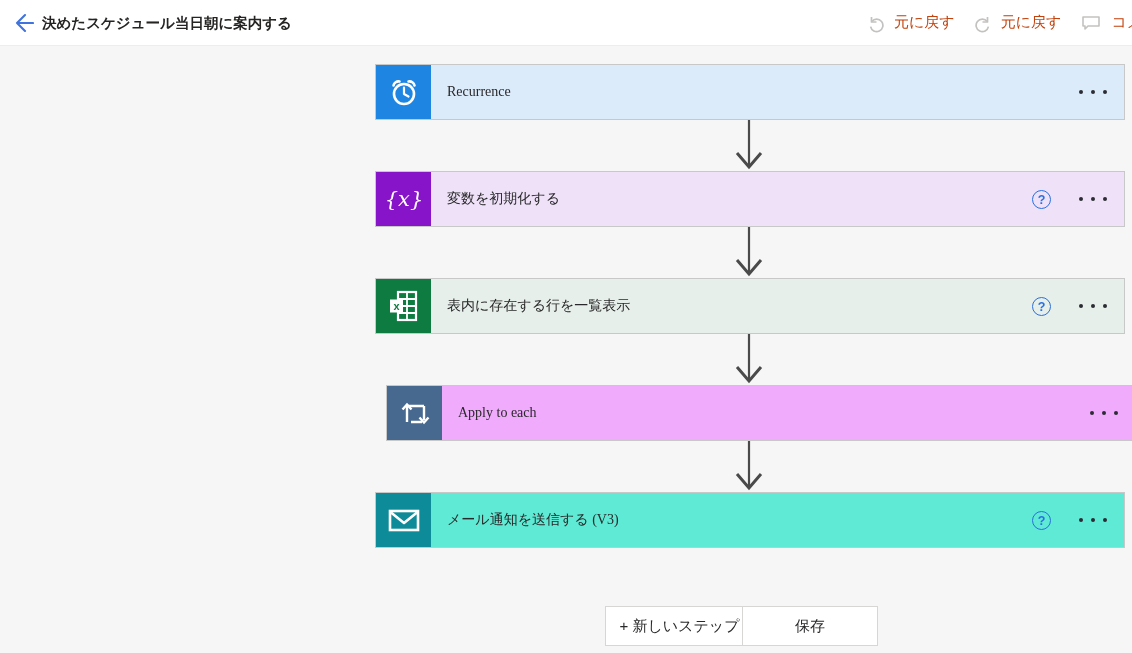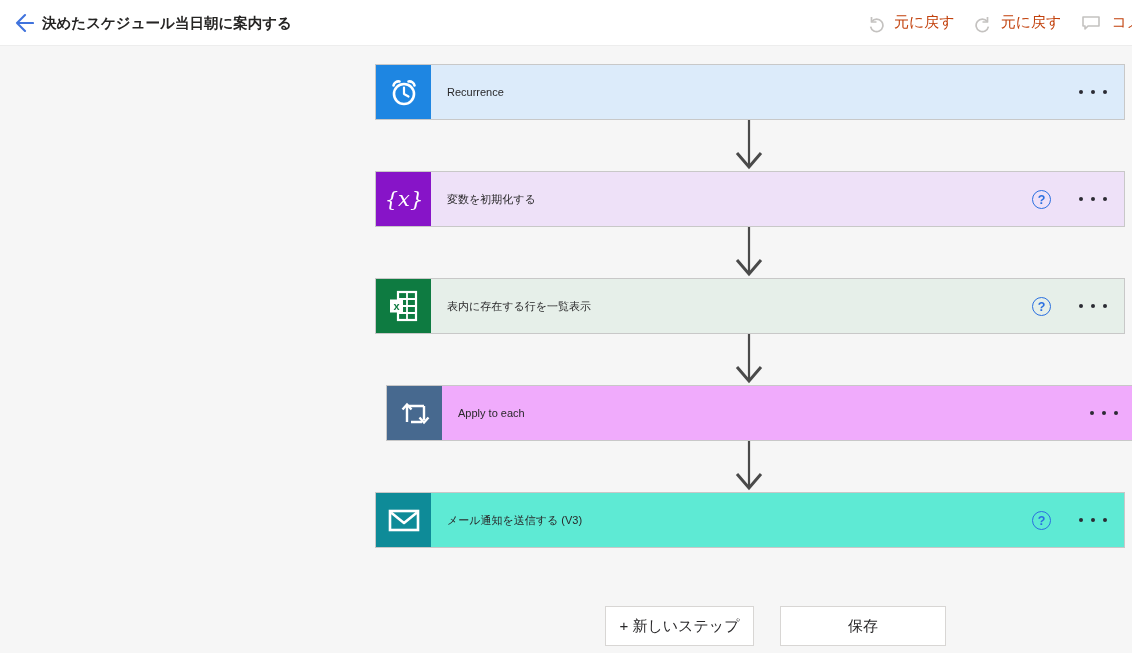--- a/index.html
+++ b/index.html
@@ -40,21 +40,21 @@
     border:1px solid #c8c8c8;box-sizing:border-box;
     cursor:pointer;
   }
   .icon-box{
     width:55px;flex:0 0 55px;display:flex;align-items:center;justify-content:center;
   }
   .card-body{
     flex:1;display:flex;align-items:center;
     padding-left:16px;padding-right:17px;
   }
-  .card-title{font-size:11px;color:#29282a;}
+  .card-title{font-size:14px;color:#29282a;font-family:Liberation Serif, serif;}
   .card-right{margin-left:auto;display:flex;align-items:center;gap:28px;}
   .help-badge{
     width:19px;height:19px;border-radius:50%;
     border:1.6px solid #2a6fe0;color:#2a6fe0;
     font-size:12.5px;line-height:19px;text-align:center;
     box-sizing:border-box;font-weight:bold;cursor:pointer;
   }
   .dots{display:flex;gap:8px;align-items:center;cursor:pointer;padding:4px 0;}
   .dots i{width:4px;height:4px;border-radius:50%;background:#2b2b33;display:block;}
   
@@ -72,21 +72,21 @@
   .arrow{position:absolute;left:733px;width:32px;height:51px;}
   
   .btn{
     position:absolute;top:606px;height:40px;
     background:#ffffff;border:1px solid #d8d6d4;
     font-size:15px;color:#29282a;cursor:pointer;
     font-family:"Liberation Sans","DejaVu Sans",sans-serif;
     padding:0;text-align:center;margin-left:17px;
   }
   .btn-newstep{left:588px;width:149px;}
-  .btn-save{left:763px;width:166px;}
+  .btn-save{left:725px;width:136px;}
 </style>
 </head>
 <body>
 
 <div class="app">
 
   <div class="topbar">
     <svg class="back" viewBox="0 0 22 22">
       <path d="M13 3 L5 11 L13 19 M5 11 H21" fill="none" stroke="#4073dd" stroke-width="2.1" stroke-linecap="round" stroke-linejoin="round"></path>
     </svg>

